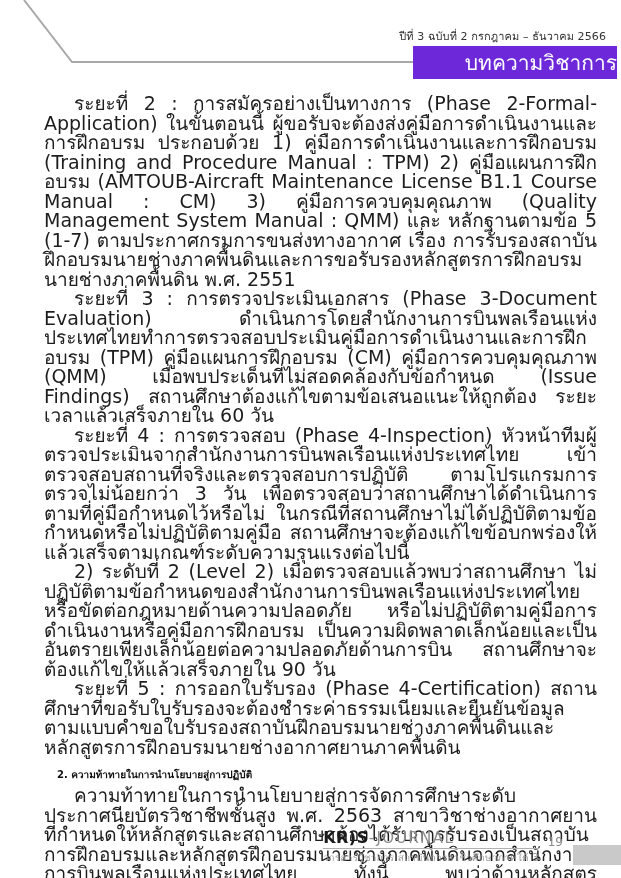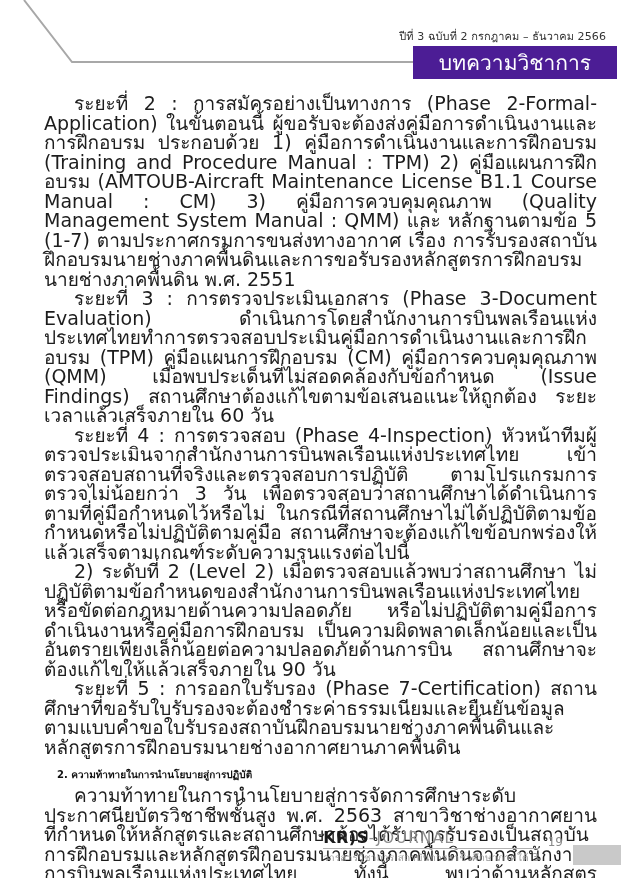--- a/index.html
+++ b/index.html
@@ -14,22 +14,22 @@
   
   .corner-line{position:absolute;left:0;top:0;}
   
   .issue-line{
     position:absolute;top:27px;right:15px;
     font-size:11px;color:#333;letter-spacing:0.1px;
   }
   
   .banner{
     position:absolute;left:413px;top:46px;right:4px;height:33px;
-    background:#4c1d95;color:#fff;
-    display:flex;align-items:center;justify-content:center;
+    background:#6d28d9;color:#fff;
+    display:flex;align-items:center;justify-content:flex-end;
     font-size:21px;
   }
   
   .content{
     position:absolute;left:44px;top:94px;width:553px;
     text-align:justify;color:#1d1d1d;
   }
   .content p{
     margin:0;font-size:19px;line-height:19.5px;text-indent:30px;
   }
@@ -73,21 +73,21 @@
 
   <div class="banner">
     <span>บทความวิชาการ</span>
   </div>
 
   <div class="content">
     <p>ระยะที่ 2 : การสมัครอย่างเป็นทางการ (Phase 2-Formal-Application) ในขั้นตอนนี้ ผู้ขอรับจะต้องส่งคู่มือการดำเนินงานและการฝึกอบรม ประกอบด้วย 1) คู่มือการดำเนินงานและการฝึกอบรม (Training and Procedure Manual : TPM) 2) คู่มือแผนการฝึกอบรม (AMTOUB-Aircraft Maintenance License B1.1 Course Manual : CM) 3) คู่มือการควบคุมคุณภาพ (Quality Management System Manual : QMM) และ หลักฐานตามข้อ 5 (1-7) ตามประกาศกรมการขนส่งทางอากาศ เรื่อง การรับรองสถาบันฝึกอบรมนายช่างภาคพื้นดินและการขอรับรองหลักสูตรการฝึกอบรมนายช่างภาคพื้นดิน พ.ศ. 2551</p>
     <p>ระยะที่ 3 : การตรวจประเมินเอกสาร (Phase 3-Document Evaluation) ดำเนินการโดยสำนักงานการบินพลเรือนแห่งประเทศไทยทำการตรวจสอบประเมินคู่มือการดำเนินงานและการฝึกอบรม (TPM) คู่มือแผนการฝึกอบรม (CM) คู่มือการควบคุมคุณภาพ (QMM) เมื่อพบประเด็นที่ไม่สอดคล้องกับข้อกำหนด (Issue Findings) สถานศึกษาต้องแก้ไขตามข้อเสนอแนะให้ถูกต้อง ระยะเวลาแล้วเสร็จภายใน 60 วัน</p>
     <p>ระยะที่ 4 : การตรวจสอบ (Phase 4-Inspection) หัวหน้าทีมผู้ตรวจประเมินจากสำนักงานการบินพลเรือนแห่งประเทศไทย เข้าตรวจสอบสถานที่จริงและตรวจสอบการปฏิบัติ ตามโปรแกรมการตรวจไม่น้อยกว่า 3 วัน เพื่อตรวจสอบว่าสถานศึกษาได้ดำเนินการตามที่คู่มือกำหนดไว้หรือไม่ ในกรณีที่สถานศึกษาไม่ได้ปฏิบัติตามข้อกำหนดหรือไม่ปฏิบัติตามคู่มือ สถานศึกษาจะต้องแก้ไขข้อบกพร่องให้แล้วเสร็จตามเกณฑ์ระดับความรุนแรงต่อไปนี้</p>
     <p>2) ระดับที่ 2 (Level 2) เมื่อตรวจสอบแล้วพบว่าสถานศึกษา ไม่ปฏิบัติตามข้อกำหนดของสำนักงานการบินพลเรือนแห่งประเทศไทย หรือขัดต่อกฎหมายด้านความปลอดภัย หรือไม่ปฏิบัติตามคู่มือการดำเนินงานหรือคู่มือการฝึกอบรม เป็นความผิดพลาดเล็กน้อยและเป็นอันตรายเพียงเล็กน้อยต่อความปลอดภัยด้านการบิน สถานศึกษาจะต้องแก้ไขให้แล้วเสร็จภายใน 90 วัน</p>
-    <p>ระยะที่ 5 : การออกใบรับรอง (Phase 7-Certification) สถานศึกษาที่ขอรับใบรับรองจะต้องชำระค่าธรรมเนียมและยืนยันข้อมูลตามแบบคำขอใบรับรองสถาบันฝึกอบรมนายช่างภาคพื้นดินและหลักสูตรการฝึกอบรมนายช่างอากาศยานภาคพื้นดิน</p>
+    <p>ระยะที่ 5 : การออกใบรับรอง (Phase 4-Certification) สถานศึกษาที่ขอรับใบรับรองจะต้องชำระค่าธรรมเนียมและยืนยันข้อมูลตามแบบคำขอใบรับรองสถาบันฝึกอบรมนายช่างภาคพื้นดินและหลักสูตรการฝึกอบรมนายช่างอากาศยานภาคพื้นดิน</p>
 
     <div class="section-heading">2. ความท้าทายในการนำนโยบายสู่การปฏิบัติ</div>
 
     <p>ความท้าทายในการนำนโยบายสู่การจัดการศึกษาระดับประกาศนียบัตรวิชาชีพชั้นสูง พ.ศ. 2563 สาขาวิชาช่างอากาศยาน ที่กำหนดให้หลักสูตรและสถานศึกษาต้องได้รับการรับรองเป็นสถาบันการฝึกอบรมและหลักสูตรฝึกอบรมนายช่างภาคพื้นดินจากสำนักงานการบินพลเรือนแห่งประเทศไทย ทั้งนี้ พบว่าด้านหลักสูตรประกาศนียบัตรวิชาชีพชั้นสูง พ.ศ. 2563 ไม่สอดคล้องกับหลักสูตรการฝึกอบรมนายช่างภาคพื้นดิน โครงสร้างองค์กรตามมาตรฐานของสำนักงานการบินพลเรือนแห่งประเทศไทย ไม่สอดคล้องกับโครงสร้างบริหารสถานศึกษาตามระเบียบสำนักงานคณะกรรมการการอาชีวศึกษา ว่าด้วยการบริหารสถานศึกษา พ.ศ. 2552 เป็นต้น</p>
     <p>ดังนั้น สถานศึกษาต้องพัฒนาหลักสูตรประกาศนียบัตรวิชาชีพชั้นสูง พ.ศ. 2563 สาขาวิชาช่างอากาศยานให้สอดคล้องกับหลักสูตรการฝึกอบรมนายช่างภาคพื้นดิน บริหารจัดการองค์กร ทรัพยากรบุคลากร พัฒนาครูและบุคลากรให้มีความรู้มีทักษะตามข้อกำหนด [8] บุคลากรต้องผ่านกระบวนการฝึกฝนทักษะให้มีความชำนาญ</p>
   </div>
 
   <div class="footer">
     <div class="logo-box">
       <div class="logotype">

